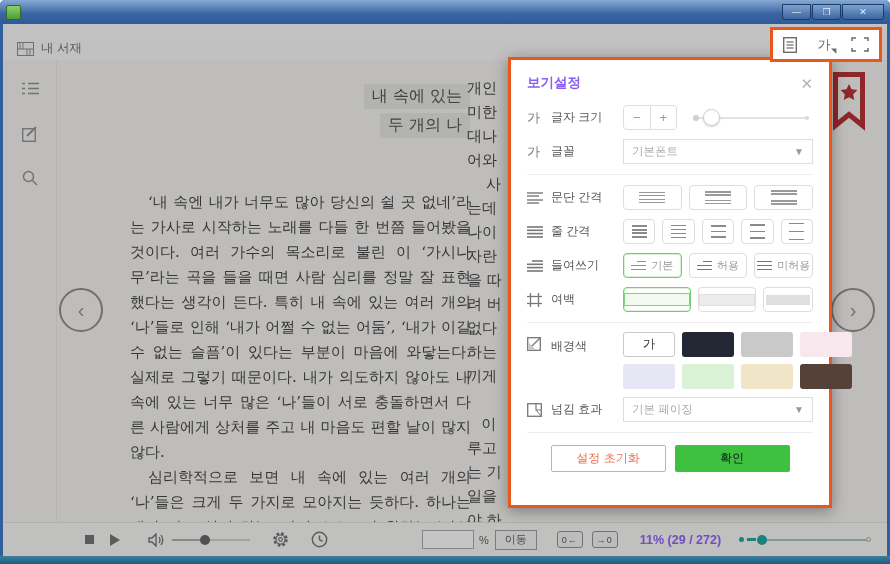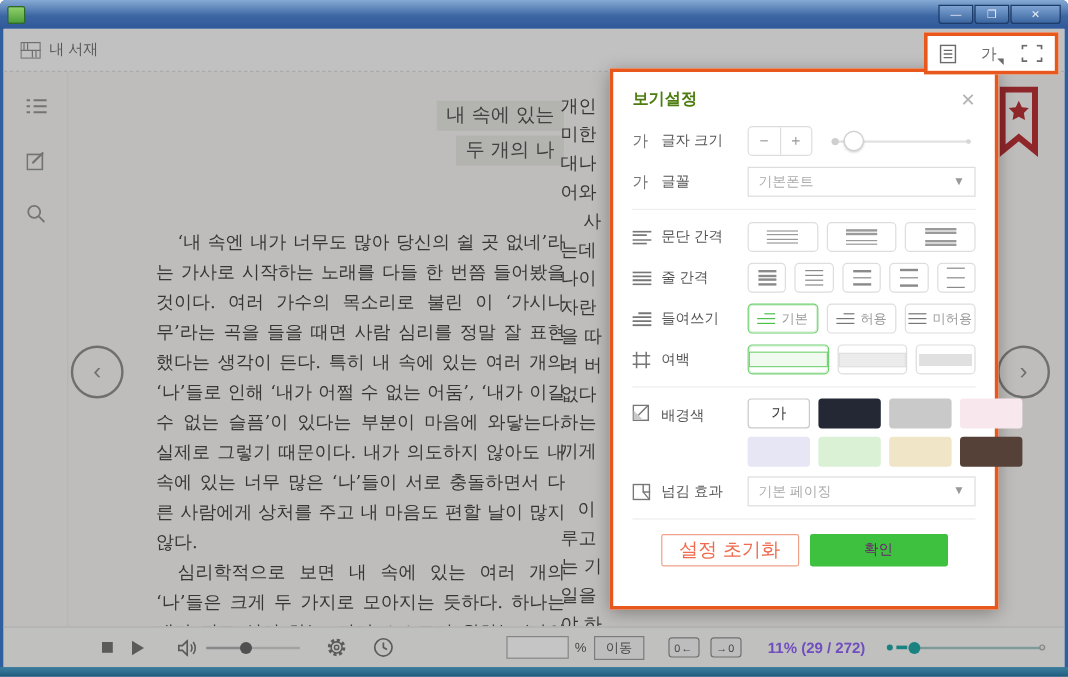--- a/index.html
+++ b/index.html
@@ -17,22 +17,22 @@
   .win-btn { width:29px; height:16px; margin-left:1px; background:linear-gradient(#7da3d2,#3c66a0);
     border:1px solid #1e3c68; border-radius:0 0 3px 3px; color:#e8eef7; font-size:9px;
     display:flex; align-items:center; justify-content:center; line-height:1; }
   .win-btn.close { width:42px; }
 
   
   .app-body { position:absolute; left:3px; right:3px; top:24px; bottom:8px; background:#fbfbfa; overflow:hidden; }
   .bottom-border { position:absolute; left:0; right:0; bottom:0; height:8px;
     background:linear-gradient(#3d7d9d,#2a6a8c 60%,#1f5a7a); }
 
-  .toolbar { position:absolute; left:0; top:0; right:0; height:36px; background:#fafafa;
-    border-bottom:1px dashed #dcdcdc; display:flex; align-items:center; padding:0 14px; }
+  .toolbar { position:absolute; left:0; top:16px; right:0; height:36px; background:#fafafa;
+    border-bottom:1px dashed #dcdcdc; display:flex; align-items:flex-start; padding:0 14px; }
   .lib-btn { display:flex; align-items:center; gap:7px; color:#6b6b6b; font-size:12.5px; }
 
   .content { position:absolute; left:0; top:36px; right:0; height:462px; background:#f6f5f2; overflow:hidden; }
 
   .sidebar { position:absolute; left:0; top:0; width:54px; height:100%; border-right:1px solid rgba(0,0,0,.05); }
   .side-icon { position:absolute; left:19px; color:#8f8f8f; }
 
   
   .chapter-title { position:absolute; left:127px; top:24px; width:340px; text-align:right;
     font-family:"DejaVu Serif", serif; font-size:16px; color:#4a4a4a; }
@@ -79,21 +79,21 @@
   
   .icon-box { position:absolute; left:767px; top:3px; width:112px; height:35px; background:#fff;
     border:3px solid #e8581c; z-index:20; display:flex; align-items:center; justify-content:space-around; color:#6b6b6b; }
   .ga-icon { font-size:13px; color:#6b6b6b; position:relative; }
   .ga-icon .caret { position:absolute; right:-6px; bottom:-1px; font-size:7px; color:#6b6b6b; }
 
   
   .panel { position:absolute; left:505px; top:33px; width:324px; height:451px; background:#fff;
     border:3px solid #e8581c; z-index:10; box-shadow:0 3px 14px rgba(0,0,0,.35); padding:14px 16px 12px; }
   .panel-header { display:flex; align-items:center; margin-bottom:12px; }
-  .panel-title { color:#4d7c0f; font-size:13.5px; font-weight:bold; }
+  .panel-title { color:#8b5cf6; font-size:13.5px; font-weight:bold; }
   .panel-close { margin-left:auto; color:#b3b3b3; font-size:15px; line-height:1; }
   .p-row { display:flex; align-items:center; margin-bottom:7px; min-height:27px; }
   .p-ico { width:24px; color:#777; font-size:12px; flex:0 0 24px; }
   .p-label { width:72px; font-size:12px; color:#555; flex:0 0 72px; }
   .p-divider { border:0; border-top:1px solid #ededed; margin:9px 0; }
 
   .stepper { display:flex; width:54px; height:25px; border:1px solid #ddd; border-radius:4px; overflow:hidden; }
   .stepper span { flex:1; display:flex; align-items:center; justify-content:center; font-size:13px; color:#999; }
   .stepper span:first-child { border-right:1px solid #ddd; }
   .fs-slider { position:relative; flex:1; height:2px; background:#e3e3e3; margin-left:16px; margin-right:4px; }
@@ -120,22 +120,22 @@
   .ind-icon i:first-child { width:9px; margin-left:6px; margin-top:0; }
   .ind-icon.green i { background:#4cc14c; }
 
   .swatch-grid { display:grid; grid-template-columns:repeat(4,52px); gap:7px; flex:1; }
   .swatch { height:25px; border-radius:3px; display:flex; align-items:center; justify-content:center;
     font-size:12.5px; color:#333; }
   .swatch.selected { border:1px solid #c9c9c9; }
 
   .panel-buttons { display:flex; justify-content:center; gap:9px; margin-top:12px; }
   .reset-btn { width:115px; height:27px; border:1px solid #f0a18c; background:#fff; color:#ee6b4d;
-    font-size:16px; border-radius:2px; display:flex; align-items:center; justify-content:center; }
-  .confirm-btn { width:115px; height:27px; background:#3ec13e; color:#701a75; font-size:12px;
+    font-size:12px; border-radius:2px; display:flex; align-items:center; justify-content:center; }
+  .confirm-btn { width:115px; height:27px; background:#3ec13e; color:#0f172a; font-size:12px;
     border:0; border-radius:2px; display:flex; align-items:center; justify-content:center; }
 
   svg { display:block; }
 </style>
 </head>
 <body>
 
 <div class="window">
 
   <div class="titlebar">

